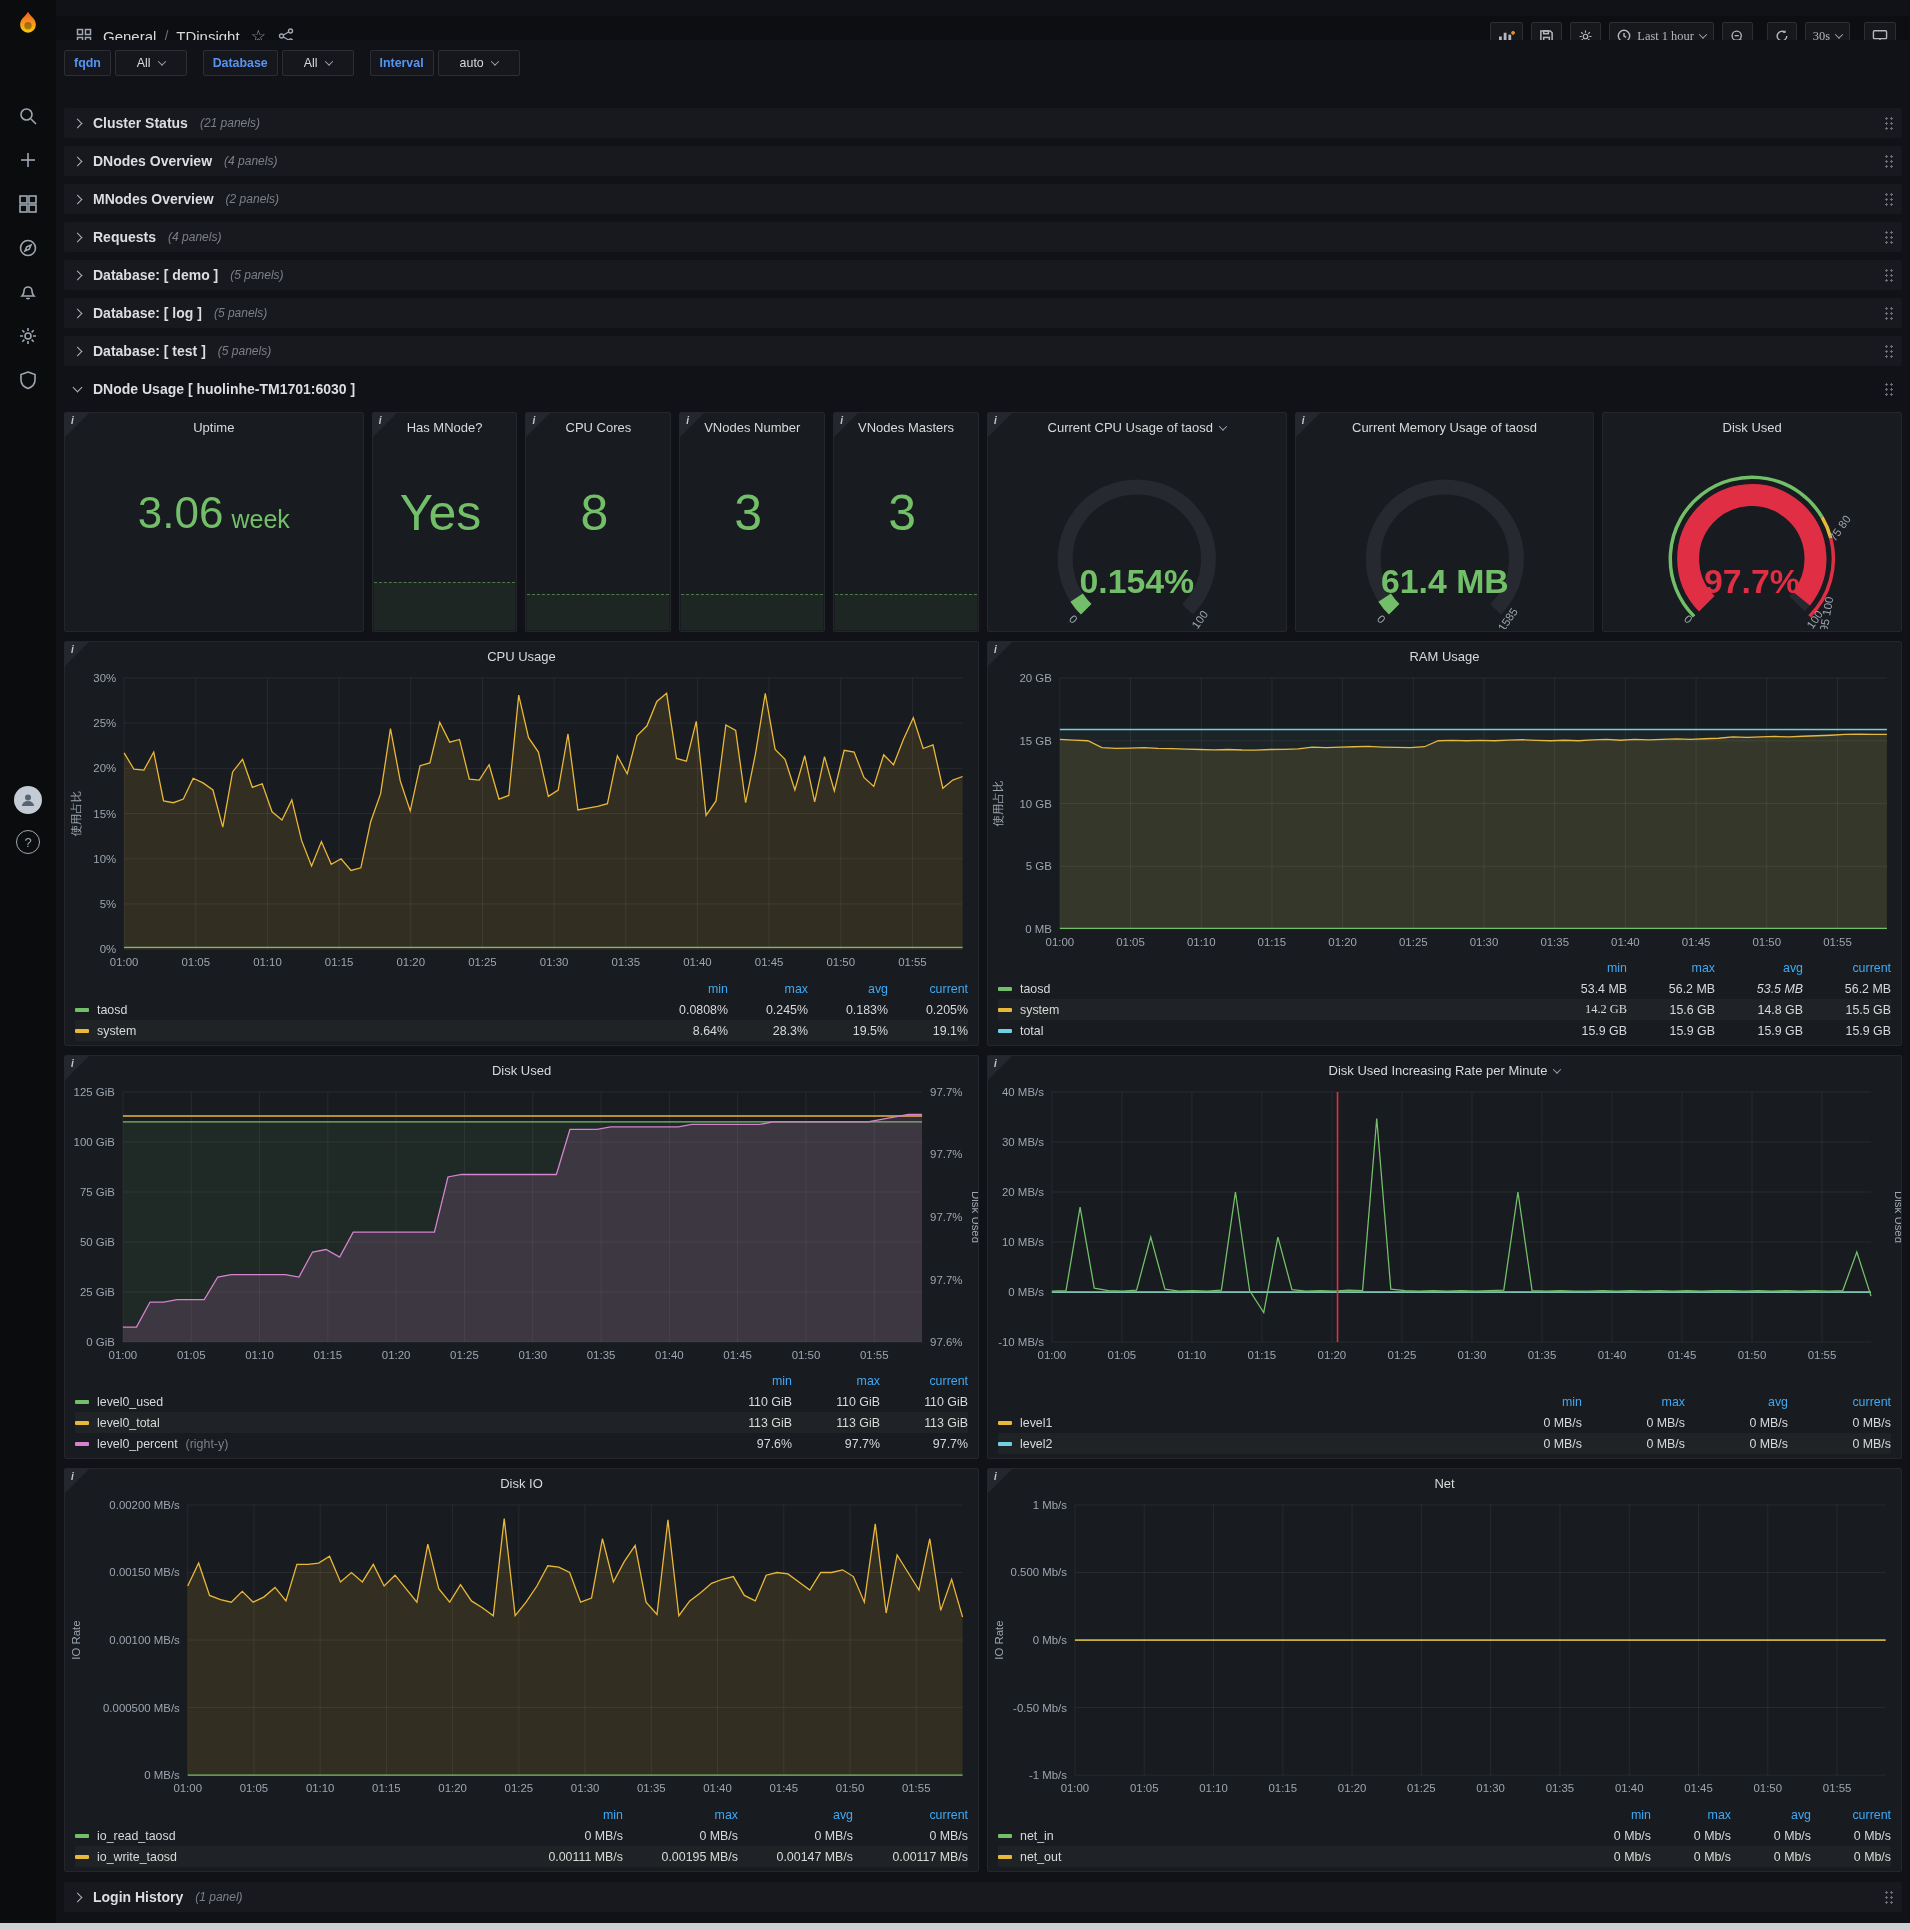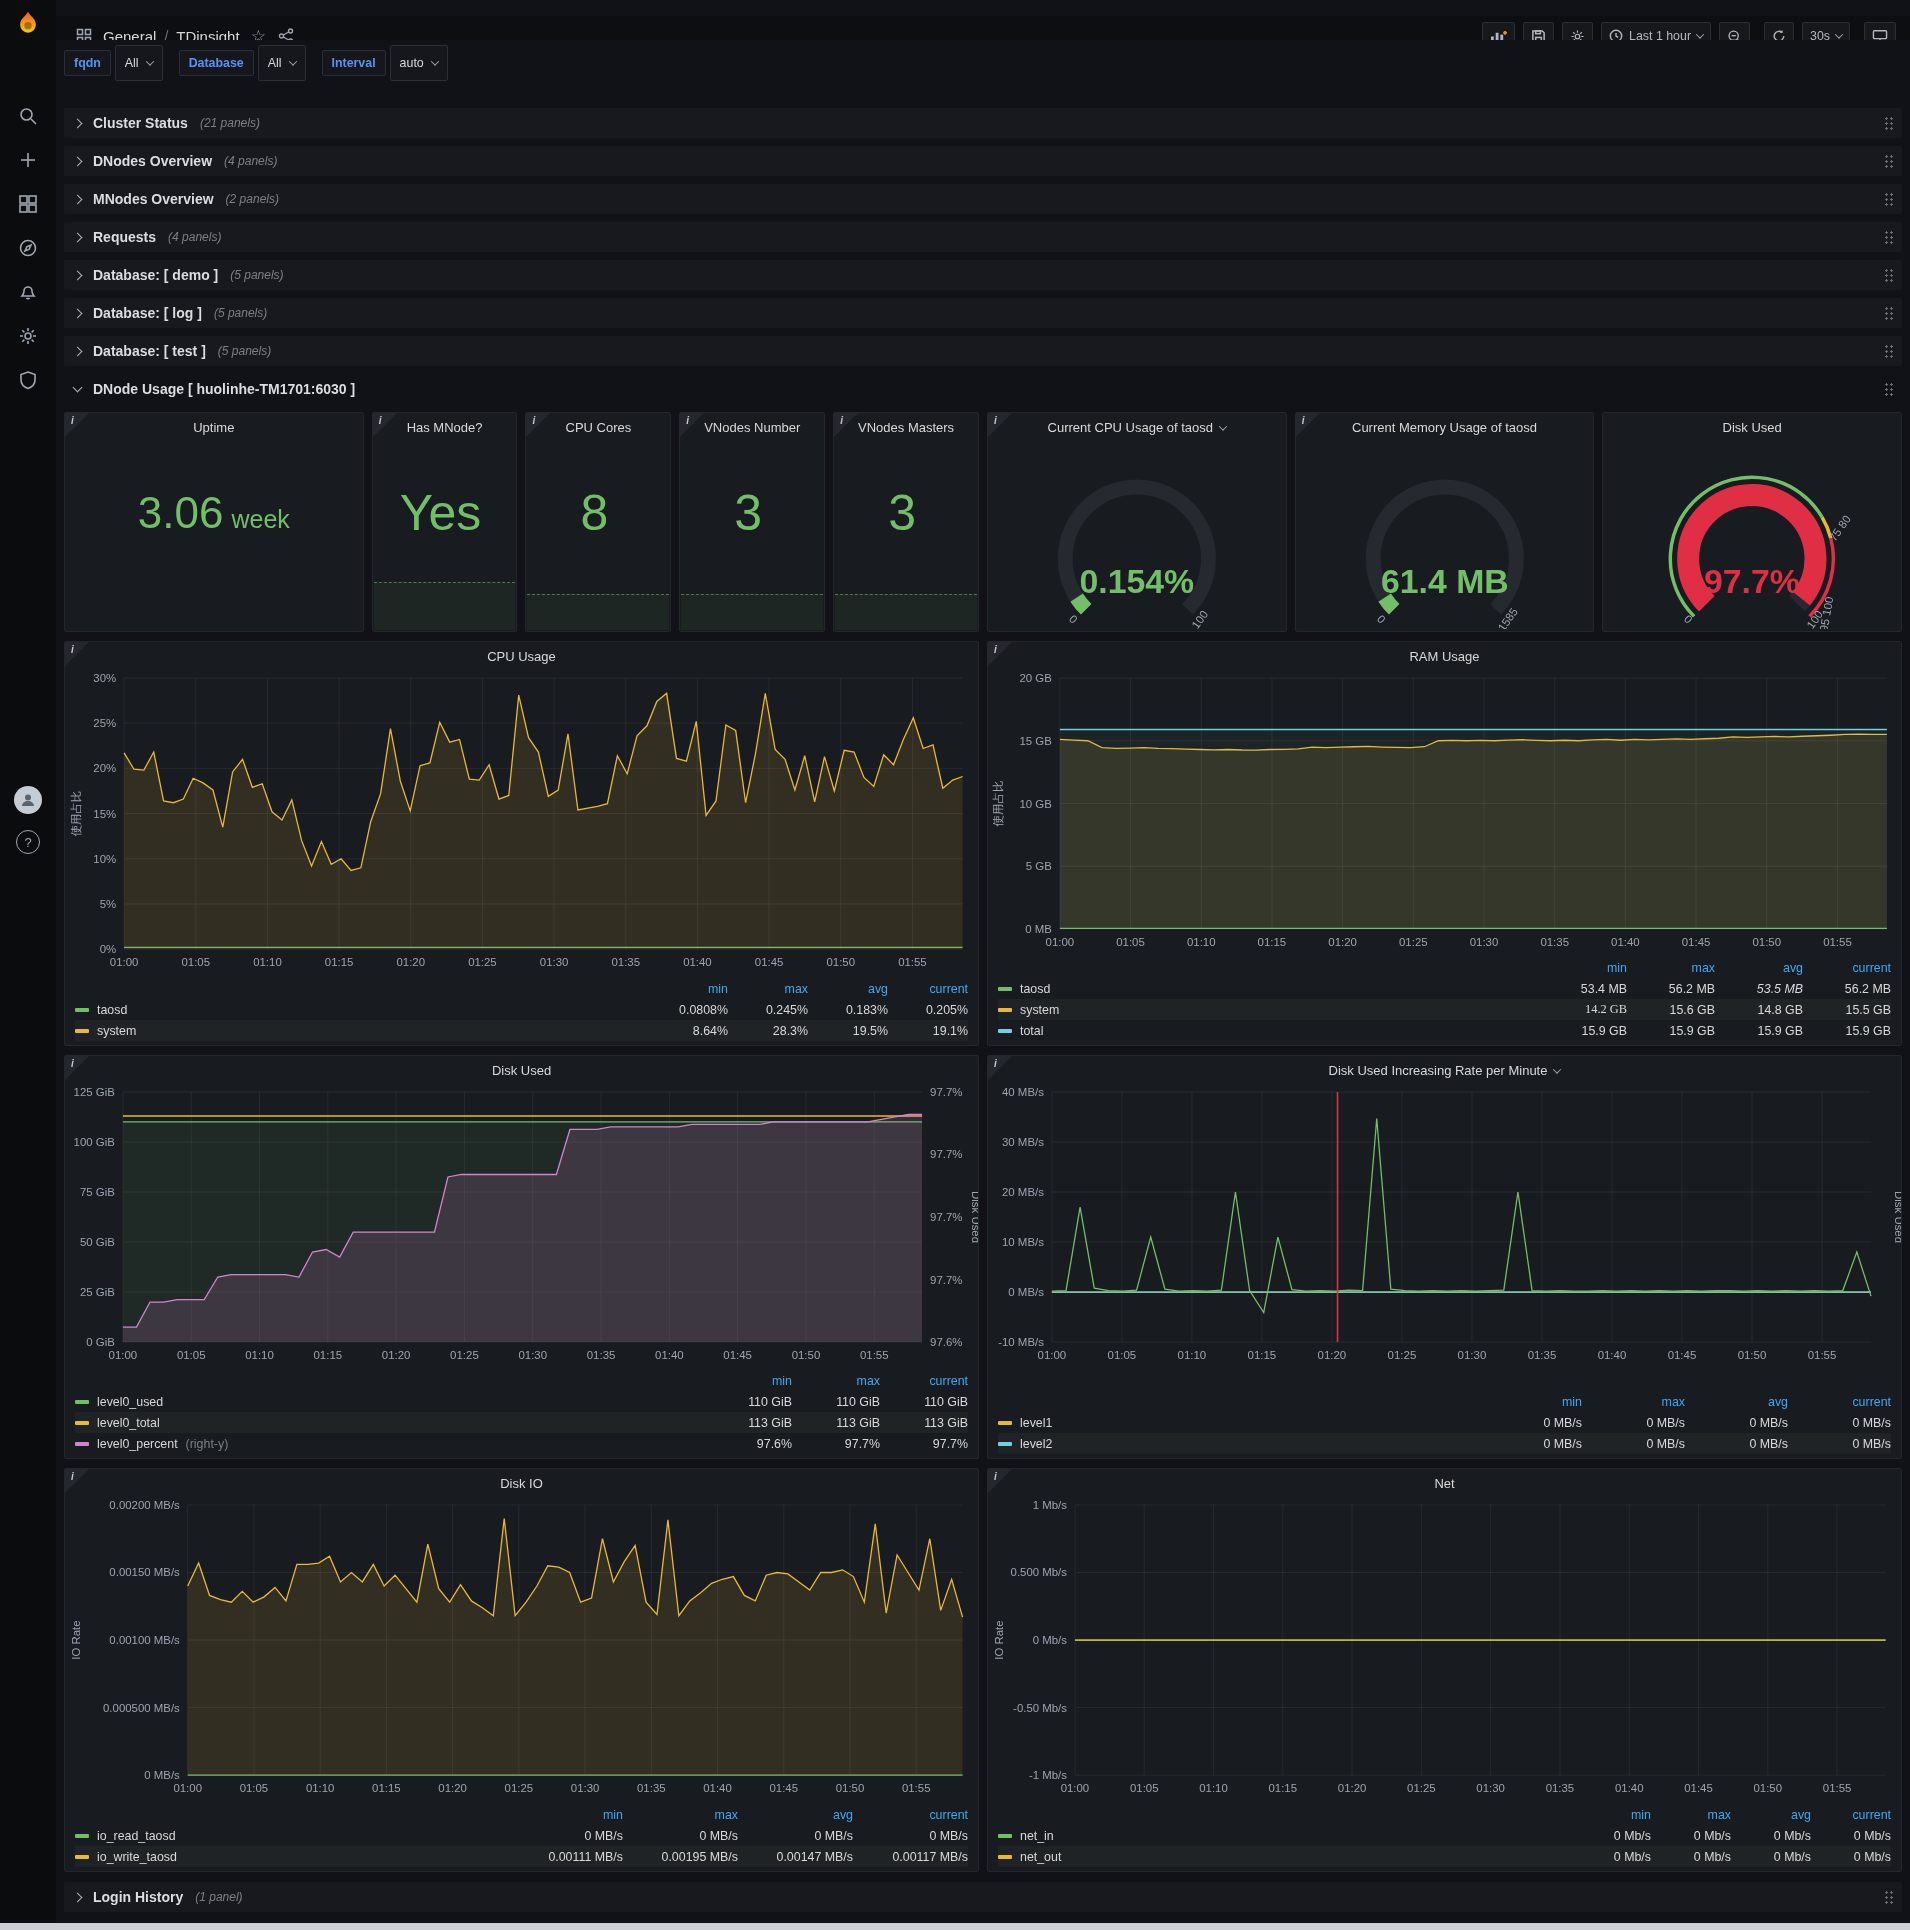--- a/index.html
+++ b/index.html
@@ -13,30 +13,30 @@
   #logo { width:56px; height:46px; display:flex; align-items:center; justify-content:center; }
 
   
   #topnav { position:absolute; left:56px; top:16px; right:0; height:40px; background:#0d0e12;
     display:flex; align-items:center; padding:12px 14px; }
   .crumb { font-size:15px; color:#d8d9da; margin:0 5px; }
   .crumb-sep { color:#6c7077; margin:0 3px; font-size:14px; }
   .nav-ico { color:#9fa7b3; margin:0 6px; font-size:15px; display:flex; align-items:center; }
   #nav-right { margin-left:auto; display:flex; align-items:center; gap:8px; }
   .nav-btn { height:28px; background:#17181c; border:1px solid #2c2e34; border-radius:2px;
-    display:flex; align-items:center; justify-content:space-between; padding:0 7px; color:#b4b7bd; font-size:12.4px; gap:6px; }
+    display:flex; align-items:center; justify-content:space-between; padding:0 7px; color:#b4b7bd; font-size:12.4px; gap:6px;font-family:Liberation Serif, serif; }
   .nav-btn svg { stroke:#b4b7bd; fill:none; stroke-width:1.6; }
   .chev { display:inline-block; width:6px; height:6px; border-right:1.5px solid #9da5b0; border-bottom:1.5px solid #9da5b0; transform:rotate(45deg) translate(-1px,-1px); }
 
   
   #dash { position:absolute; left:56px; top:40px; right:0; bottom:0; background:#111217; padding:0 8px; }
   #submenu { display:flex; align-items:center; gap:4px; padding-top:10px; height:36px; }
   .var-label { height:26px; display:flex; align-items:center; padding:0 9px; background:#15171c;
     border:1px solid #2c2e34; border-radius:2px; color:#5794f2; font-size:12.4px; font-weight:600; }
-  .var-value { height:36px; display:flex; align-items:center; gap:8px; padding:0 9px; background:#15171c;
+  .var-value { height:26px; display:flex; align-items:center; gap:8px; padding:0 21px; background:#15171c;
     border:1px solid #2c2e34; border-radius:2px; color:#d8d9da; font-size:12.4px; margin-right:12px; }
 
   #rows-top { margin-top:32px; }
   .row-header { display:flex; align-items:center; height:30px; background:#17191e; margin-bottom:8px;
     border-radius:2px; padding:0 10px; position:relative; cursor:pointer; }
   .row-header.expanded { background:transparent; }
   .row-chev { width:7px; height:7px; border-right:1.6px solid #aeb4bc; border-bottom:1.6px solid #aeb4bc;
     transform:rotate(-45deg); margin-right:12px; }
   .row-chev.down { transform:rotate(45deg); margin-top:-3px; }
   .row-title { font-size:14px; font-weight:700; color:#dcdde0; }

